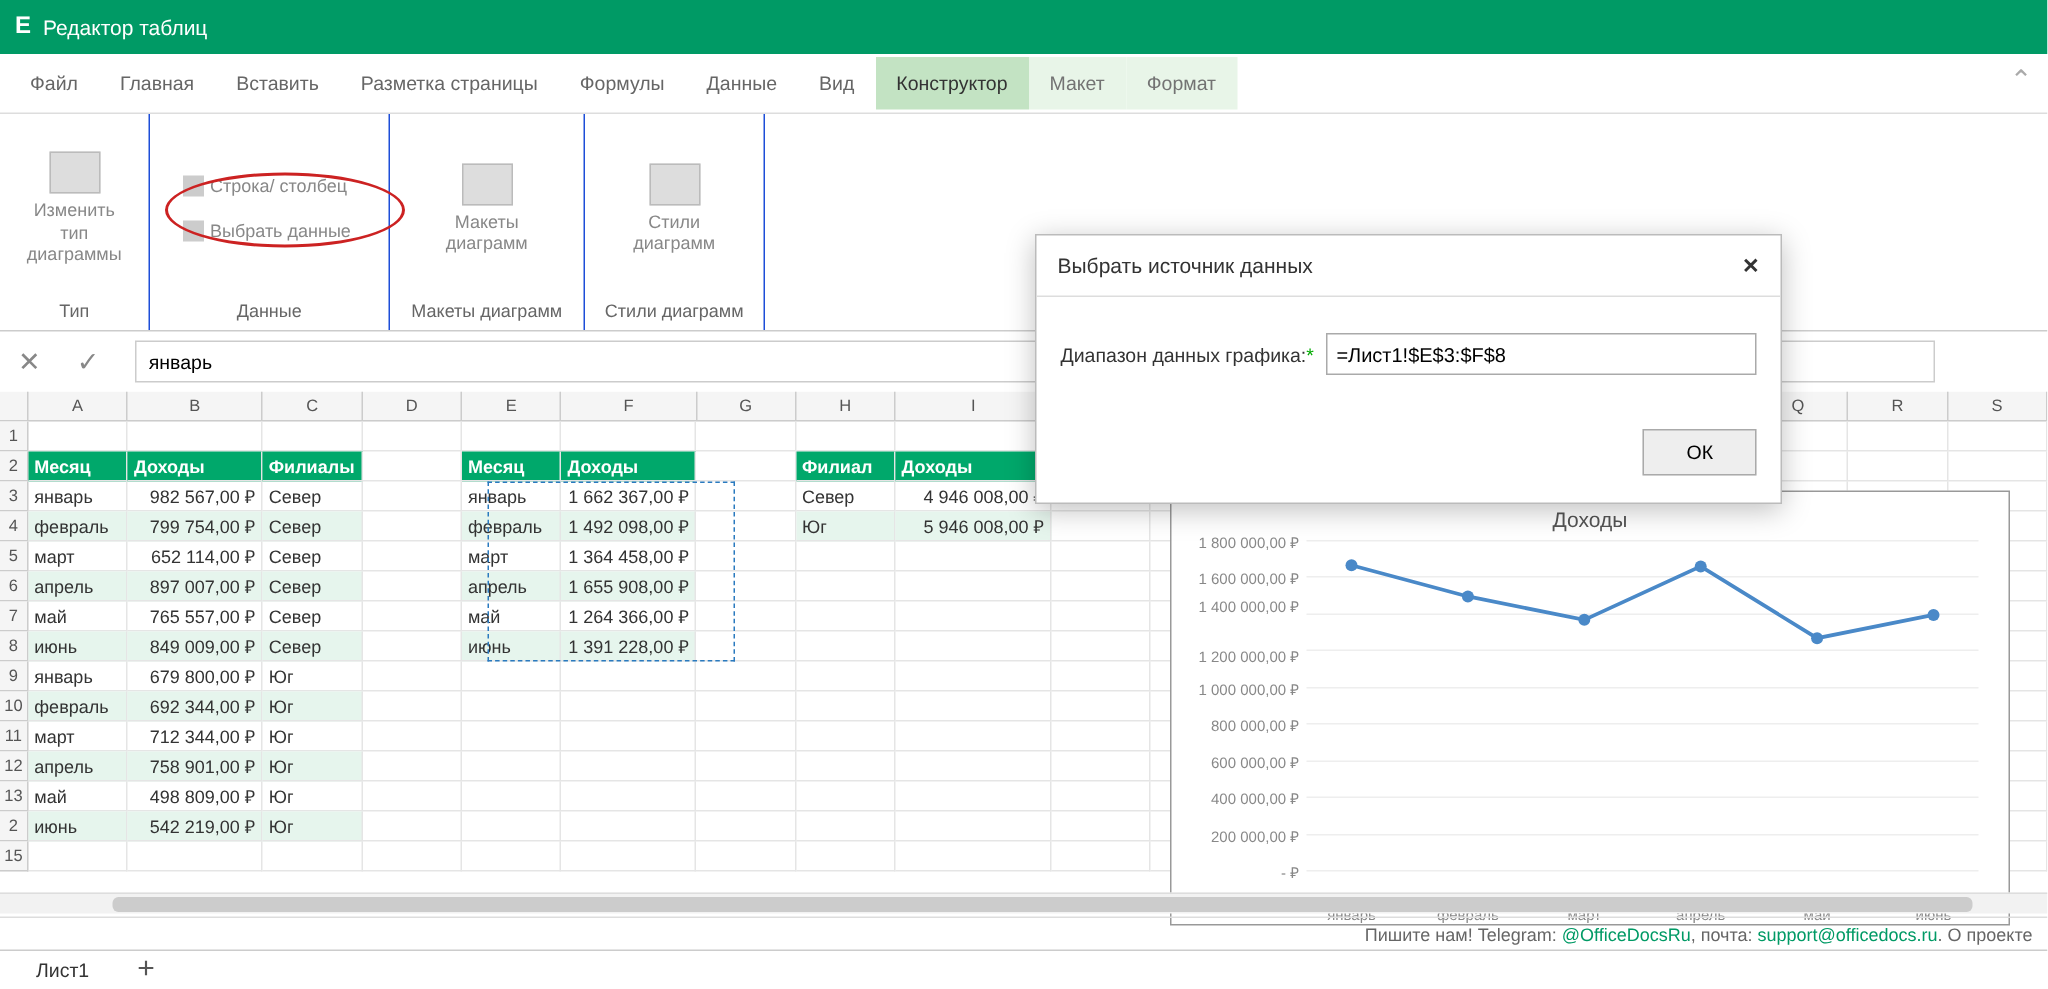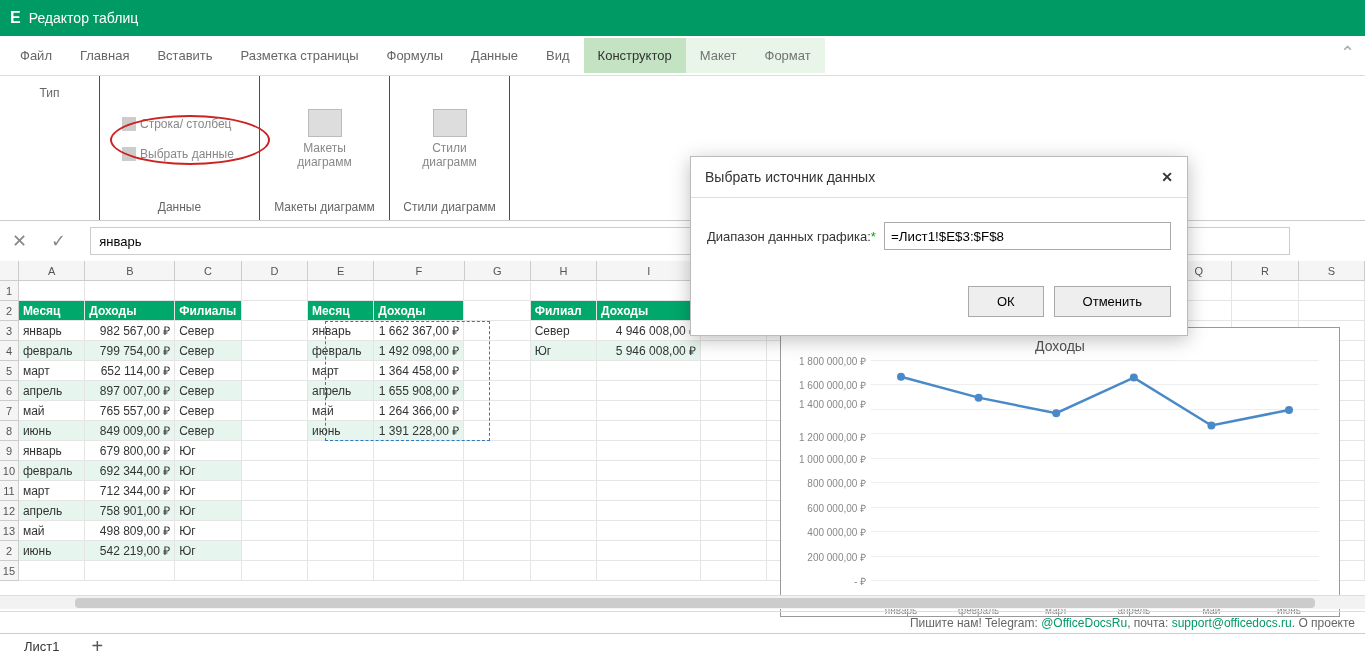--- a/index.html
+++ b/index.html
@@ -93,20 +93,26 @@
   <div class="tab">Данные</div>
   <div class="tab">Вид</div>
   <div class="tab active">Конструктор</div>
   <div class="tab context">Макет</div>
   <div class="tab context">Формат</div>
   <div class="collapse">⌃</div>
 </div>
 
 <div class="ribbon-body">
   <div class="ribbon-group" style="width:100px">
+    <div class="group-content">
+      <div class="btn-big">
+        <div class="icon-placeholder"></div>
+        <span style="text-align:center; font-size:12px; line-height:1.2">Изменить тип диаграммы</span>
+      </div>
+    </div>
     <div class="group-label">Тип</div>
   </div>
   <div class="ribbon-group" style="width:160px; align-items:flex-start">
     <div class="group-content" style="align-items:flex-start; padding-left:6px; gap:10px">
       <div class="btn-small">
           <span class="mini-icon"></span>
           <span>Строка/ столбец</span>
         </div>
       <div class="btn-small">
           <span class="mini-icon"></span>
@@ -545,21 +551,20 @@
   <div class="dlg-title">
     <span>Выбрать источник данных</span>
     <span class="close">✕</span>
   </div>
   <div class="dlg-body">
     <label><span>Диапазон данных графика:</span><span class="req">*</span></label>
     <input type="text" value="=Лист1!$E$3:$F$8" style="">
   </div>
   <div class="dlg-foot">
     <button>ОК</button>
-    <button>Отменить</button>
   </div>
 </div>
 
 <div class="hscroll">
     <div class="thumb"></div>
   </div>
 
 <div class="statusbar">
   <span class="sb-right">
     <span>Пишите нам! Telegram: </span><a>@OfficeDocsRu</a><span>, почта: </span><a>support@officedocs.ru</a><span>. О проекте</span>

